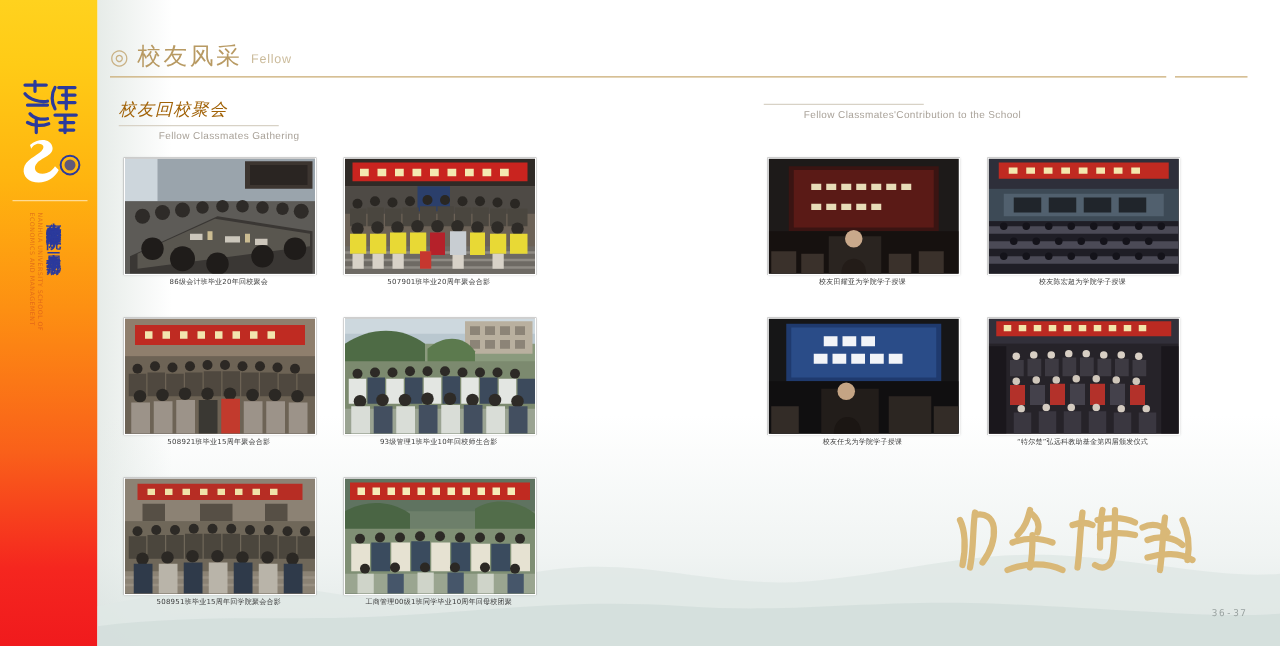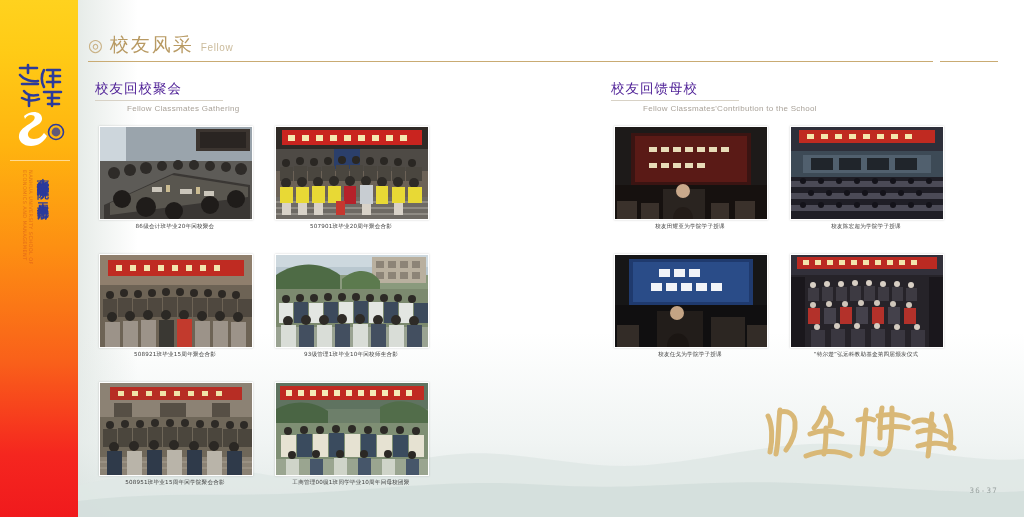--- a/index.html
+++ b/index.html
@@ -52,39 +52,39 @@
   .mountains svg{display:block;width:100%;height:100%;}
 
   
   .header{position:absolute;left:88px;top:36px;width:910px;height:26px;}
   .hdr-row{display:flex;align-items:flex-end;gap:7px;}
   .hdr-mark{
     font-size:17px;color:#c9b184;line-height:18px;position:relative;top:-1px;
   }
   .hdr-cn{
     font-size:19px;color:#b89a63;letter-spacing:2px;line-height:20px;
-    font-family:Liberation Mono, monospace;
+    font-family:Liberation Serif, serif;
   }
   .hdr-en{
     font-size:10px;color:#cbbb9b;letter-spacing:.6px;line-height:14px;
     padding-bottom:1px;
   }
   .hdr-line{
     position:absolute;left:0;top:25px;width:845px;height:1px;background:#c9ab73;
   }
   .hdr-line-r{
     position:absolute;left:852px;top:25px;width:58px;height:1px;background:#c9ab73;
   }
 
   
   .col{position:absolute;}
   .sec-title{margin:0 0 0 0;}
   .sec-cn{
-    font-size:13.5px;color:#4c1d95;letter-spacing:1px;line-height:17px;
-    font-family:"DejaVu Sans",sans-serif;font-weight:normal;
+    font-size:13.5px;color:#a16207;letter-spacing:1px;line-height:17px;
+    font-family:"DejaVu Sans",sans-serif;font-weight:normal;font-style:italic;
   }
   .sec-rule{width:128px;height:1px;background:#d8d2c6;margin:3px 0 2px 0;}
   .sec-en{font-size:8px;color:#a9a299;letter-spacing:.3px;line-height:11px;margin-left:32px;}
 
   
   .grid{position:absolute;}
   .cell{position:absolute;}
   .photo{
     width:100%;height:100%;
     border:1px solid #ffffff;
@@ -577,21 +577,20 @@
             <rect x="130" y="76" width="13" height="16"></rect>
           </g>
         </svg>
       </div>
       <div class="cap" style="top:96px;">工商管理00级1班同学毕业10周年回母校团聚</div>
     </div>
   </div>
 
   <div class="col" style="left:611px;top:80px;width:340px;">
     <div class="sec-title">
-      <div class="sec-cn">校友回馈母校</div>
       <div class="sec-rule"></div>
       <div class="sec-en">Fellow Classmates'Contribution to the School</div>
     </div>
   </div>
 
   <div class="grid" style="left:614px;top:126px;width:330px;height:240px;">
 
     <div class="cell" style="left:0;top:0;width:152px;height:92px;">
       <div class="photo">
         <svg viewBox="0 0 152 92" preserveAspectRatio="none" xmlns="http://www.w3.org/2000/svg" aria-hidden="true">

